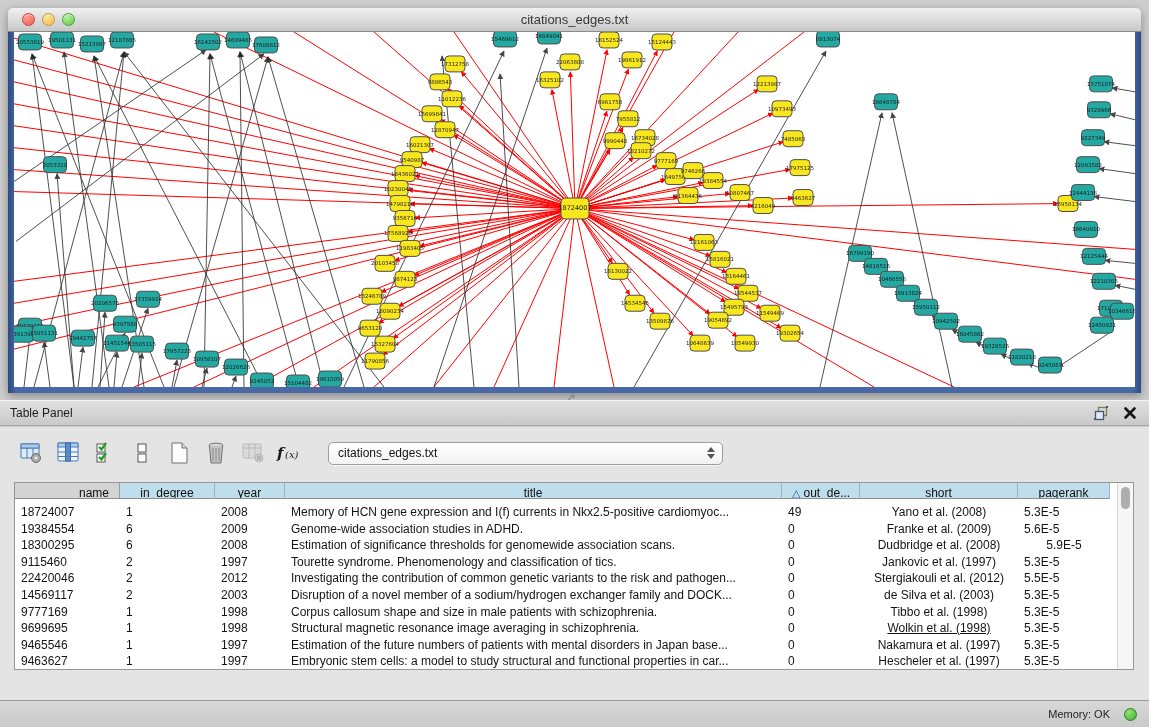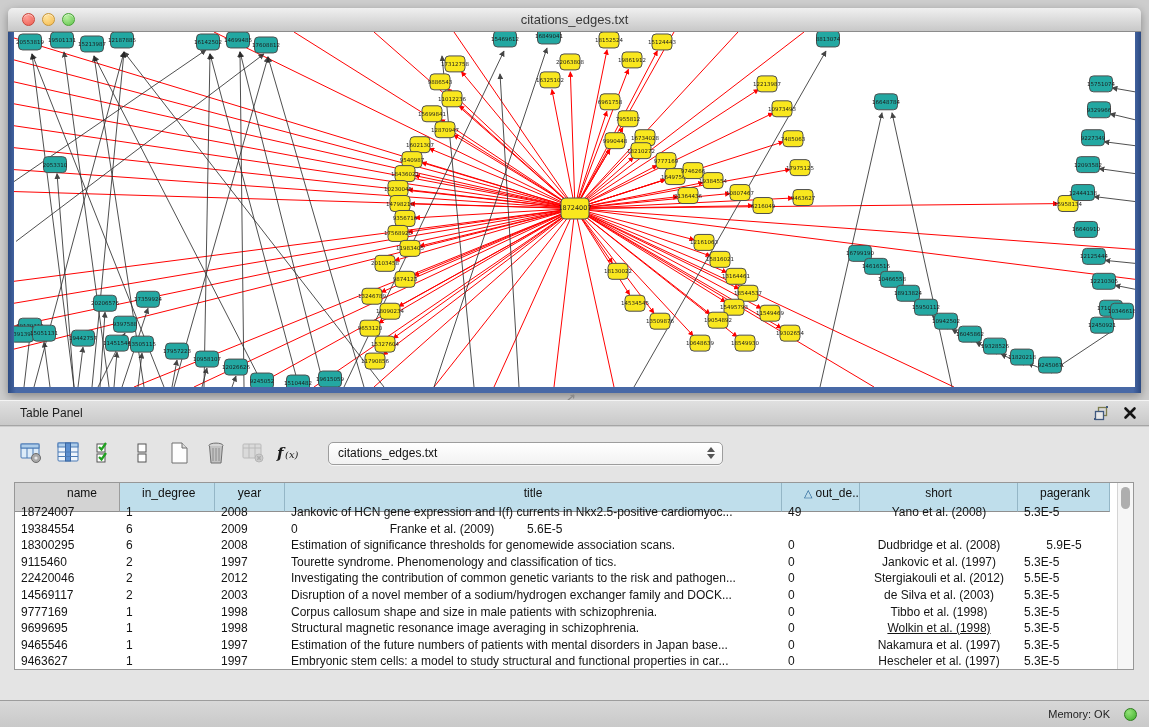--- a/index.html
+++ b/index.html
@@ -24,37 +24,37 @@
   .net-canvas svg{display:block;width:100%;height:100%;}
   .redEdge{stroke:#ff0000;stroke-width:1;fill:none}
   .blackEdge{stroke:#303030;stroke-width:1;fill:none;opacity:.85}
   .node-label{font-family:"DejaVu Sans",sans-serif;font-size:5.5px;fill:#1c1c1c;text-anchor:middle}
   .hub-label{font-family:"DejaVu Sans",sans-serif;font-size:6.5px;fill:#1c1c1c;text-anchor:middle}
   
   #splitter-glyph{position:absolute;left:566px;top:394px;width:10px;height:8px;}
   
   #panel-header{position:absolute;left:0;top:400px;width:1149px;height:26px;box-sizing:border-box;
     background:linear-gradient(#e0e0e0,#c9c9c9);border-top:1px solid #f4f4f4;border-bottom:1px solid #a5a5a5;}
-  #panel-title{position:absolute;left:20px;top:0;line-height:24px;font-size:12px;color:#1c1c1c;}
+  #panel-title{position:absolute;left:10px;top:0;line-height:24px;font-size:12px;color:#1c1c1c;}
   .panel-header-btns{position:absolute;right:12px;top:4px;display:flex;gap:14px;align-items:center;}
   #panel-body{position:absolute;left:0;top:427px;width:1149px;height:273px;background:#e4e4e4;}
   .toolbar{position:absolute;left:16px;top:10px;display:flex;align-items:center;gap:7px;}
   .tool-btn{width:30px;height:32px;display:flex;align-items:center;justify-content:center;border-radius:4px;}
   .table-select{margin-left:16px;width:395px;height:23px;background:linear-gradient(#ffffff,#f2f2f2);
     border:1px solid #9d9d9d;border-radius:5px;box-sizing:border-box;position:relative;
     font-size:12px;color:#111;line-height:21px;padding-left:9px;box-shadow:0 1px 0 rgba(255,255,255,.7);}
   .stepper{position:absolute;right:7px;top:4px;display:flex;flex-direction:column;gap:2px;}
   .stepper .up{width:0;height:0;border-left:4px solid transparent;border-right:4px solid transparent;border-bottom:5px solid #555;}
   .stepper .down{width:0;height:0;border-left:4px solid transparent;border-right:4px solid transparent;border-top:5px solid #555;}
   .table-wrap{position:absolute;left:14px;top:55px;width:1120px;height:188px;background:#fff;
     border:1px solid #979797;box-sizing:border-box;overflow:hidden;}
   .thead{display:flex;height:21px;}
-  .th{box-sizing:border-box;height:29px;line-height:20px;font-size:12px;color:#101010;
+  .th{box-sizing:border-box;height:16px;line-height:20px;font-size:12px;color:#101010;
       background:#bfdeeb;border-right:1px solid #94b6c6;border-bottom:1px solid #8f8f8f;
-      padding:0 22px;white-space:nowrap;overflow:hidden;}
+      padding:0 10px;white-space:nowrap;overflow:hidden;}
   .th.gray{background:#d3d3d3;border-right:1px solid #9c9c9c;}
   .sort-glyph{color:#1d5d93;margin-right:3px;font-size:11px;}
   .tr{display:flex;height:16.6px;line-height:16.4px;}
   .td{box-sizing:border-box;font-size:12px;color:#141414;padding:0 6px;white-space:nowrap;overflow:hidden;}
   .vscroll{position:absolute;right:0;top:0;bottom:0;width:15px;background:#f6f6f6;border-left:1px solid #d4d4d4;}
   .vthumb{position:absolute;left:3px;top:4px;width:9px;height:22px;border-radius:5px;background:#aeaeae;}
   .tabbar{position:absolute;left:50%;top:245px;transform:translateX(-50%);display:flex;
     border:1px solid #989898;border-radius:4px;overflow:hidden;background:#f7f7f7;box-shadow:0 1px 0 rgba(255,255,255,.8);}
   .tab{padding:2px 13px;font-size:12px;color:#1e1e1e;border-left:1px solid #b8b8b8;line-height:16px;}
   .tab:first-child{border-left:none;}
@@ -549,29 +549,30 @@
         <div class="th" style="width: 497px; text-align: center;">title</div>
         <div class="th" style="width: 78px; text-align: left;"><span class="sort-glyph">△</span>out_de...</div>
         <div class="th" style="width: 158px; text-align: center;">short</div>
         <div class="th" style="width: 92px; text-align: center;">pagerank</div>
       </div>
     <div id="tbody">
         <div class="tr">
           <div class="td" style="width: 105px; text-align: left;">18724007</div>
           <div class="td" style="width: 95px; text-align: left;">1</div>
           <div class="td" style="width: 70px; text-align: left;">2008</div>
-          <div class="td" style="width: 497px; text-align: left;">Jankovic of HCN gene expression and I(f) currents in Nkx2.5-positive cardiomyoc...</div>
+          <div class="td" style="width: 497px; text-align: left;">Memory of HCN gene expression and I(f) currents in Nkx2.5-positive cardiomyoc...</div>
           <div class="td" style="width: 78px; text-align: left;">49</div>
           <div class="td" style="width: 158px; text-align: center;">Yano et al. (2008)</div>
           <div class="td" style="width: 92px; text-align: left;">5.3E-5</div>
         </div>
         <div class="tr">
           <div class="td" style="width: 105px; text-align: left;">19384554</div>
           <div class="td" style="width: 95px; text-align: left;">6</div>
           <div class="td" style="width: 70px; text-align: left;">2009</div>
+          <div class="td" style="width: 497px; text-align: left;">Genome-wide association studies in ADHD.</div>
           <div class="td" style="width: 78px; text-align: left;">0</div>
           <div class="td" style="width: 158px; text-align: center;">Franke et al. (2009)</div>
           <div class="td" style="width: 92px; text-align: left;">5.6E-5</div>
         </div>
         <div class="tr">
           <div class="td" style="width: 105px; text-align: left;">18300295</div>
           <div class="td" style="width: 95px; text-align: left;">6</div>
           <div class="td" style="width: 70px; text-align: left;">2008</div>
           <div class="td" style="width: 497px; text-align: left;">Estimation of significance thresholds for genomewide association scans.</div>
           <div class="td" style="width: 78px; text-align: left;">0</div>

